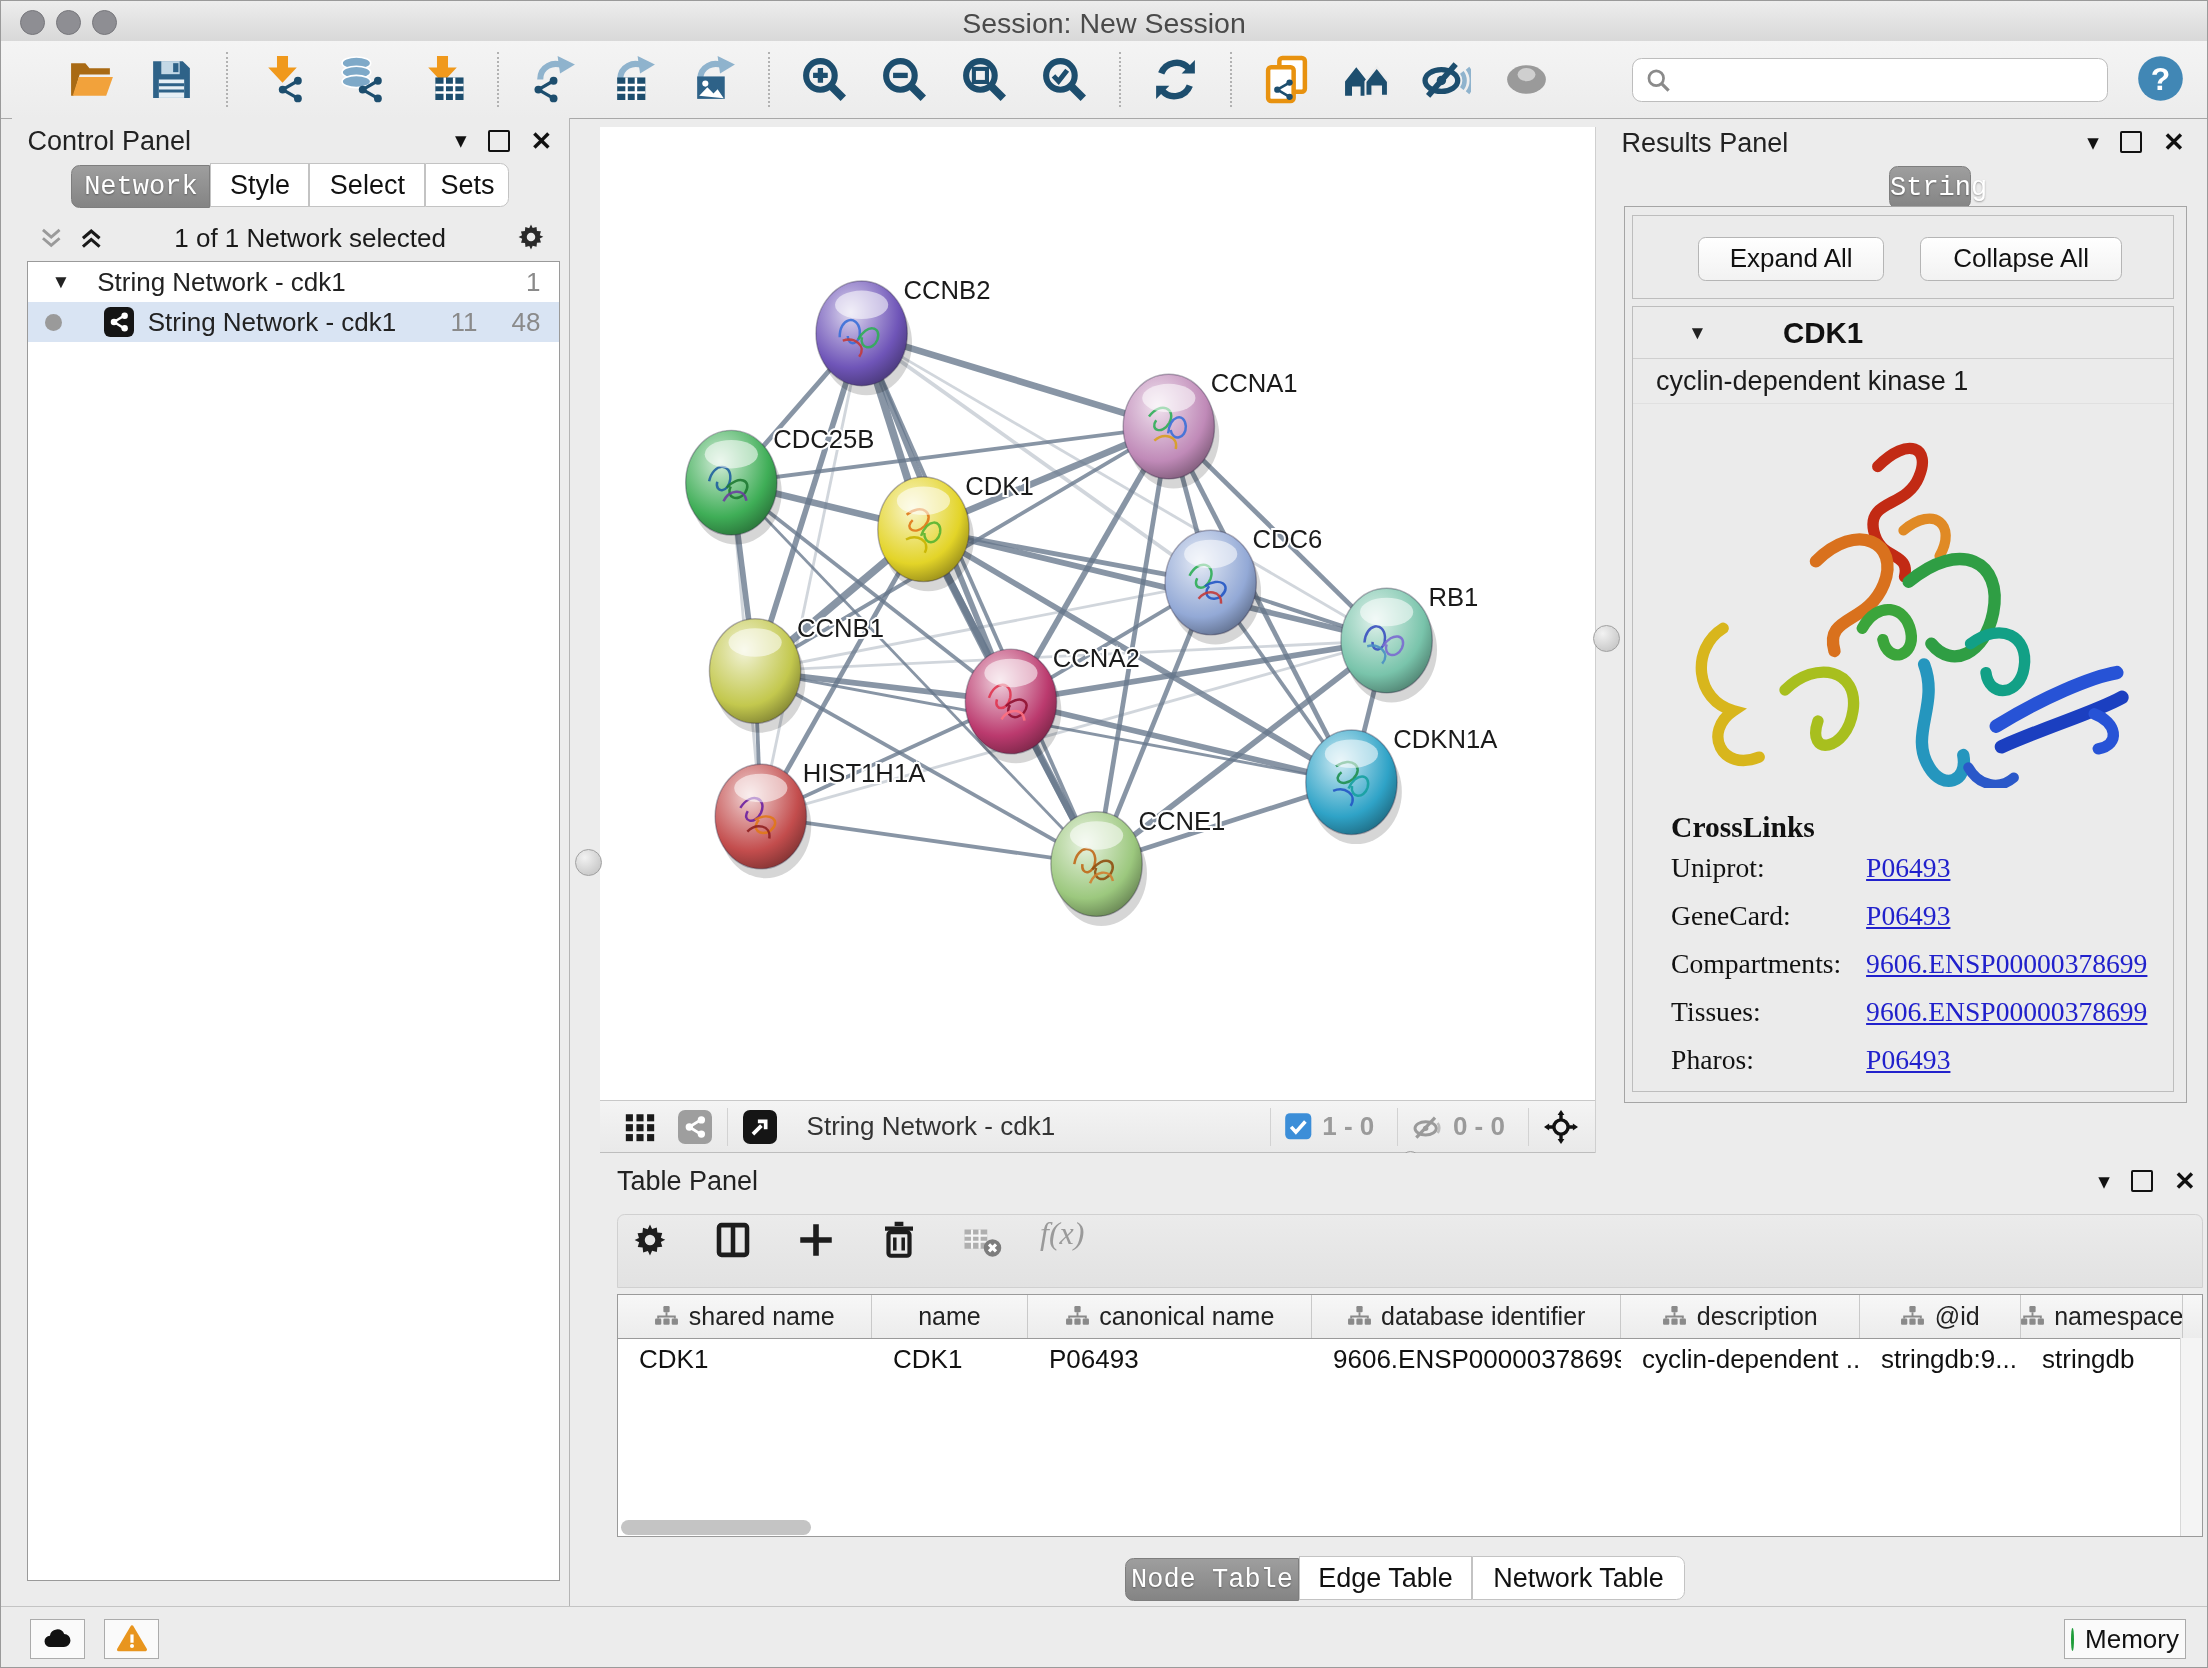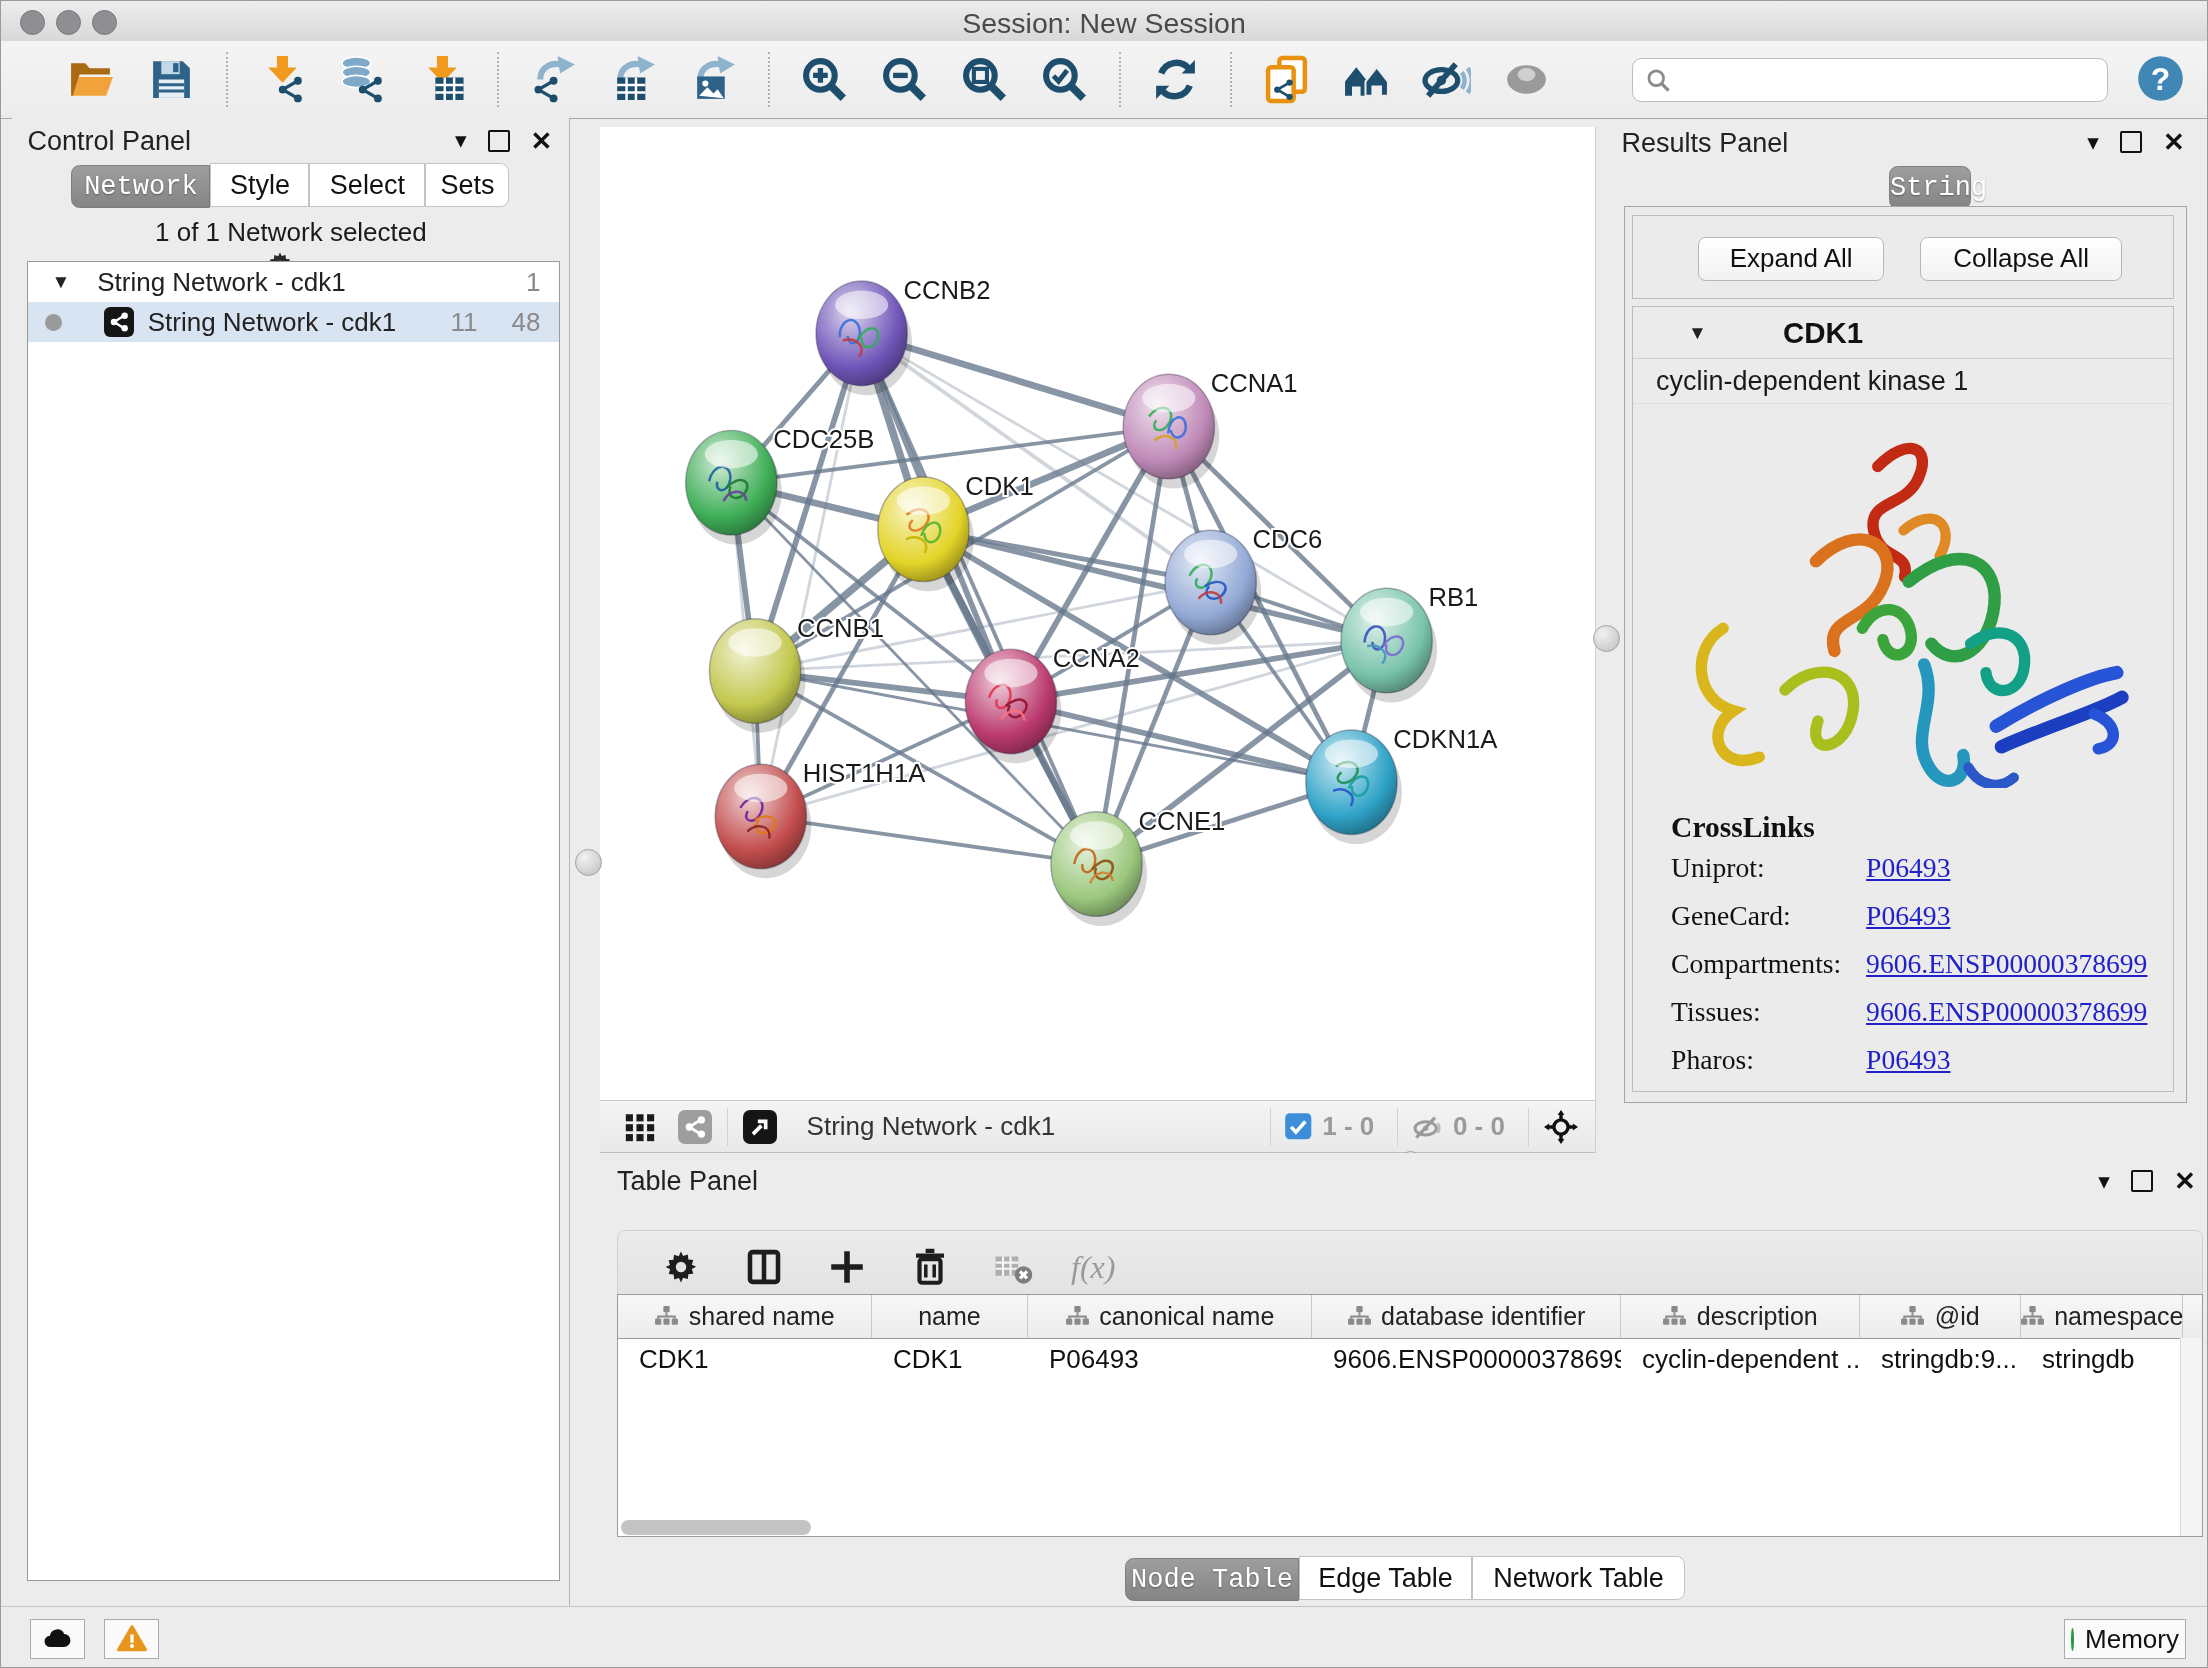--- a/index.html
+++ b/index.html
@@ -38,21 +38,21 @@
        font-size:27px;background:#fff;border:1px solid #c3c3c3;color:#111;cursor:pointer;}
   .tab.sel{background:linear-gradient(#9e9e9e,#848484);color:#fff;border-color:#7e7e7e;
        text-shadow:0 1px 1.9px rgba(0,0,0,.35);font-family:Liberation Mono, monospace;}
   
   .control-panel{position:absolute;left:11.4px;top:117px;width:557px;height:1488px;
      background:#ececec;border-right:1.9px solid #b5b5b5;}
   .cp-tabs{position:absolute;left:59px;top:45px;}
   .cp-tabs .tab:first-child{border-radius:8.6px 0 0 8.6px;}
   .cp-tabs .tab:last-child{border-radius:0 8.6px 8.6px 0;}
   .cp-status{position:absolute;left:0;top:99px;width:100%;height:42px;
-     display:flex;align-items:center;flex-direction:column;}
+     display:flex;align-items:center;}
   .cp-status .txt{flex:1;text-align:center;font-size:26px;color:#1a1a1a;}
   .tree-box{position:absolute;left:15px;top:143px;width:533px;height:1320px;
      background:#fff;border:1.9px solid #9a9a9a;box-sizing:border-box;}
   .tree-row{position:relative;height:40px;display:flex;align-items:center;font-size:26px;}
   .tree-row.selected{background:#d9e4f3;}
   .tr-count{color:#8a8a8a;}
   
   .canvas-wrap{position:absolute;left:599px;top:126px;width:995px;height:1048px;
      background:#fff;border-right:1px solid #cfcfcf;}
   .netbar{position:absolute;left:599px;top:1099px;width:995px;height:53px;
@@ -82,23 +82,23 @@
   .rp-genename{font-size:29.5px;font-weight:bold;color:#111;}
   .rp-desc{height:44px;display:flex;align-items:center;padding-left:23px;
      font-size:27px;color:#1a1a1a;border-bottom:1px solid #e0e0e0;}
   .crosslinks{font-family:"Liberation Serif",serif;padding:5.7px 0 0 38px;margin-top:17px;}
   .cl-title{font-size:29.5px;font-weight:bold;color:#111;margin-bottom:7.6px;}
   .cl-row{display:flex;font-size:27.6px;margin-bottom:16px;}
   .cl-label{width:195px;color:#111;}
   .cl-link{color:#2121cc;text-decoration:underline;cursor:pointer;}
   
   .table-panel{position:absolute;left:599px;top:1152px;width:1609px;height:454px;background:#ececec;}
-  .tp-toolbar{position:absolute;left:17px;top:77px;width:1586px;height:74px;
+  .tp-toolbar{position:absolute;left:17px;top:61px;width:1586px;height:74px;
      background:linear-gradient(#ebebeb,#e2e2e2);border:1px solid #d0d0d0;border-radius:7.6px 7.6px 0 0;
-     display:flex;align-items:center;gap:34px;padding-left:38px;box-sizing:border-box;}
+     display:flex;align-items:flex-start;gap:34px;padding-left:7px;box-sizing:border-box;}
   .tp-btn{width:49px;height:49px;border:none;background:transparent;padding:3.8px;cursor:pointer;}
   .tp-btn svg{width:42px;height:42px;display:block;}
   .fx{font-family:"Liberation Serif",serif;font-style:italic;font-size:32px;color:#9a9a9a;}
   .tbl{position:absolute;left:17px;top:141px;width:1586px;height:243px;background:#fff;
      border:1.9px solid #9a9a9a;box-sizing:border-box;overflow:hidden;}
   .tbl-head{display:flex;height:43px;background:linear-gradient(#f7f7f7,#ececec);
      border-bottom:1.9px solid #9a9a9a;}
   .th{display:flex;align-items:center;justify-content:center;gap:9.5px;font-size:25px;color:#222;
      border-right:1px solid #c9c9c9;box-sizing:border-box;overflow:hidden;white-space:nowrap;}
   .th svg{width:25px;height:25px;flex:none;}

